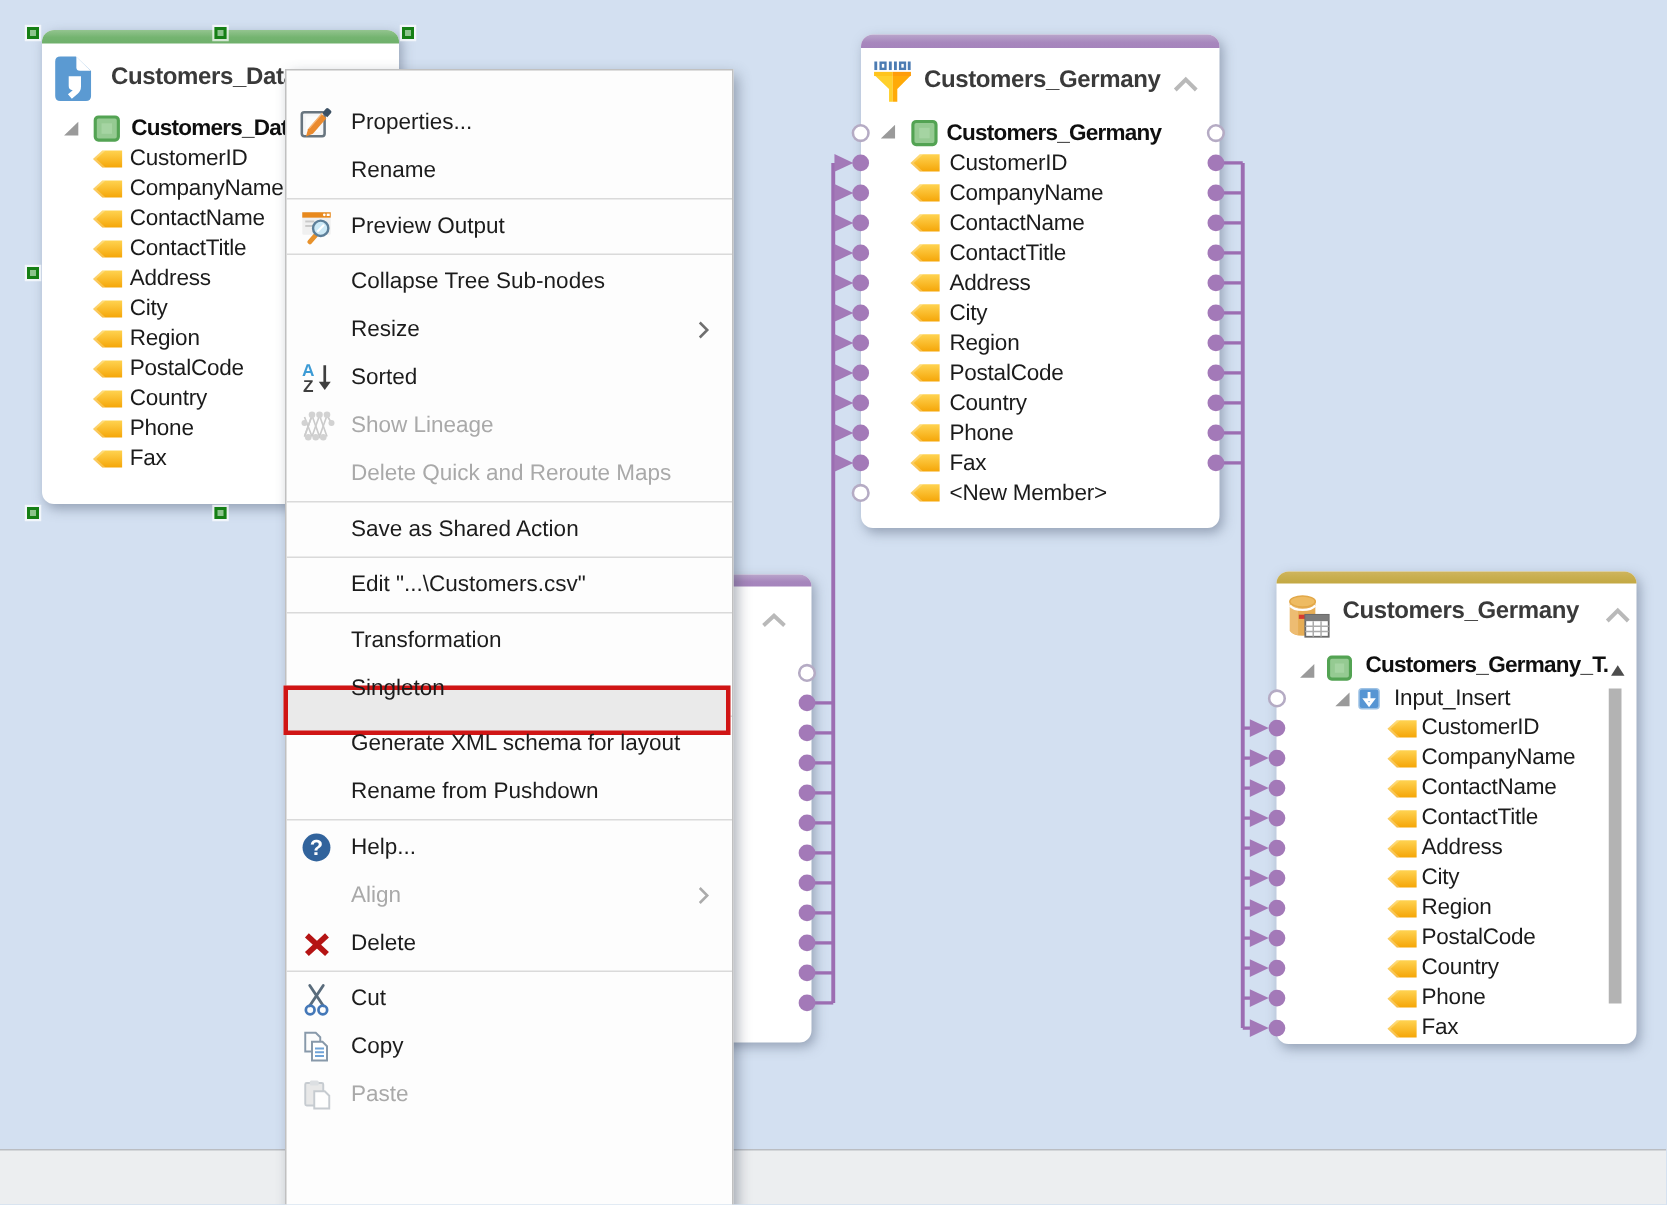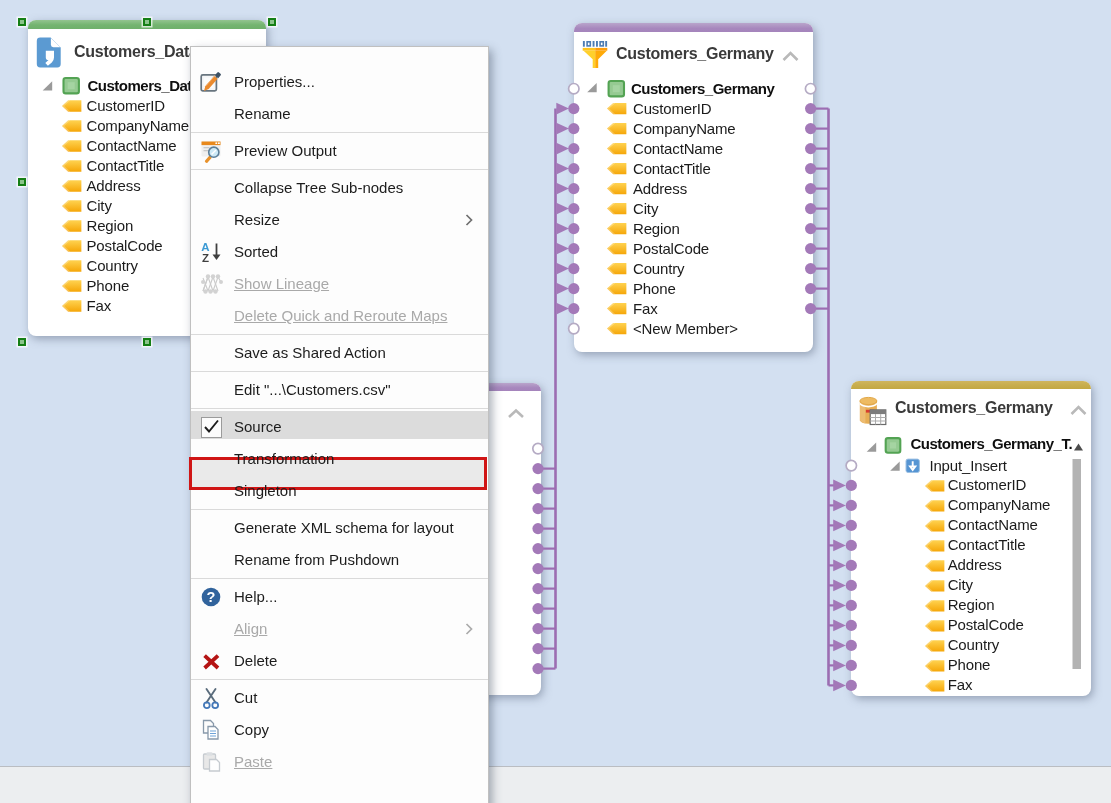--- a/index.html
+++ b/index.html
@@ -11,21 +11,21 @@
 .bar.p{height:9px;background:linear-gradient(180deg,#b9a5cb 0%,#a787bd 60%,#a584bc 100%);}
 .bar.o{height:8px;background:linear-gradient(180deg,#cfb55e 0%,#c8ae4e 50%,#c3a843 100%);}
 .ntitle{position:absolute;font-size:16px;font-weight:bold;color:#3a3a3a;white-space:nowrap;letter-spacing:-0.25px;height:20px;line-height:20px;}
 .trow{position:absolute;height:20px;line-height:20px;font-size:15px;color:#1b1b1b;white-space:nowrap;letter-spacing:-0.15px;}
 .brow{font-weight:bold;font-size:15px;letter-spacing:-0.5px;color:#0f0f0f;}
 .hdl{position:absolute;width:4px;height:4px;background:#8cc48c;border:2px solid #157f15;box-shadow:0 0 0 1.5px rgba(255,255,255,0.7);}
 #wires{position:absolute;left:0;top:0;z-index:4;}
 #menu{position:absolute;left:190px;top:46px;width:297px;height:745px;background:#fdfdfd;
   border:1px solid #c0c0c0;z-index:10;box-shadow:3px 4px 9px rgba(60,70,90,0.45);padding-top:19px;box-sizing:content-box;}
 .mi{position:relative;height:32px;line-height:32px;font-size:15px;color:#1c1c1c;padding-left:43px;white-space:nowrap;}
-.mi.dis{color:#a9a9a9;text-decoration:underline;}
+.mi.dis{color:#a9a9a9;}
 .msep{height:1px;background:#dadada;margin:2px 0;}
 .mic{position:absolute;left:9px;top:0;width:24px;height:32px;}
 .subar{position:absolute;right:14px;top:0;height:32px;}
 </style></head><body>
 <div id="stage">
 <div id="strip"></div>
 
 <div class="node" id="nodeA" style="left:28px;top:20px;width:238px;height:316px;">
 <div class="bar g"></div>
 <svg style="position:absolute;left:8px;top:17px;" width="26" height="31" viewBox="0 0 26 31">
@@ -386,23 +386,20 @@
               <circle cx="10.5" cy="23.5" r="2.2"></circle>
               <circle cx="15.5" cy="23.5" r="2.2"></circle>
 </g>
           </svg></span>Show Lineage</div>
       <div class="mi dis" style="">Delete Quick and Reroute Maps</div>
       <div class="msep"></div>
       <div class="mi" style="">Save as Shared Action</div>
       <div class="msep"></div>
       <div class="mi" style="">Edit "...\Customers.csv"</div>
       <div class="msep"></div>
-      <div class="mi" style="background:linear-gradient(#dcdcdc 0 28px,rgba(0,0,0,0) 28px);"><span style="position:absolute;left:10px;top:5.5px;width:19px;height:19px;background:#fcfcfc;border:1px solid #9b9b9b;"></span><svg style="position:absolute;left:12px;top:8px;" width="17" height="15" viewBox="0 0 17 15">
-          <path d="M2 8 l4 4.5 L15 1.5" stroke="#1d1d1d" stroke-width="1.9" fill="none"></path>
-        </svg>Source</div>
       <div style="position:absolute;left:-2.5px;top:410px;width:292px;height:27px;border:3px solid #d01515;background:#eaeaea;"></div>
       <div class="mi" style="">Transformation</div>
       <div class="mi" style="">Singleton</div>
       <div class="msep"></div>
       <div class="mi" style="">Generate XML schema for layout</div>
       <div class="mi" style="">Rename from Pushdown</div>
       <div class="msep"></div>
       <div class="mi" style=""><span class="mic"><svg width="24" height="32" viewBox="0 0 24 32">
 <circle cx="11" cy="16" r="9.3" fill="#31639c"></circle>
 <text x="11" y="21.2" text-anchor="middle" font-family="Liberation Sans" font-size="14.5" font-weight="bold" fill="#fff">?</text>

